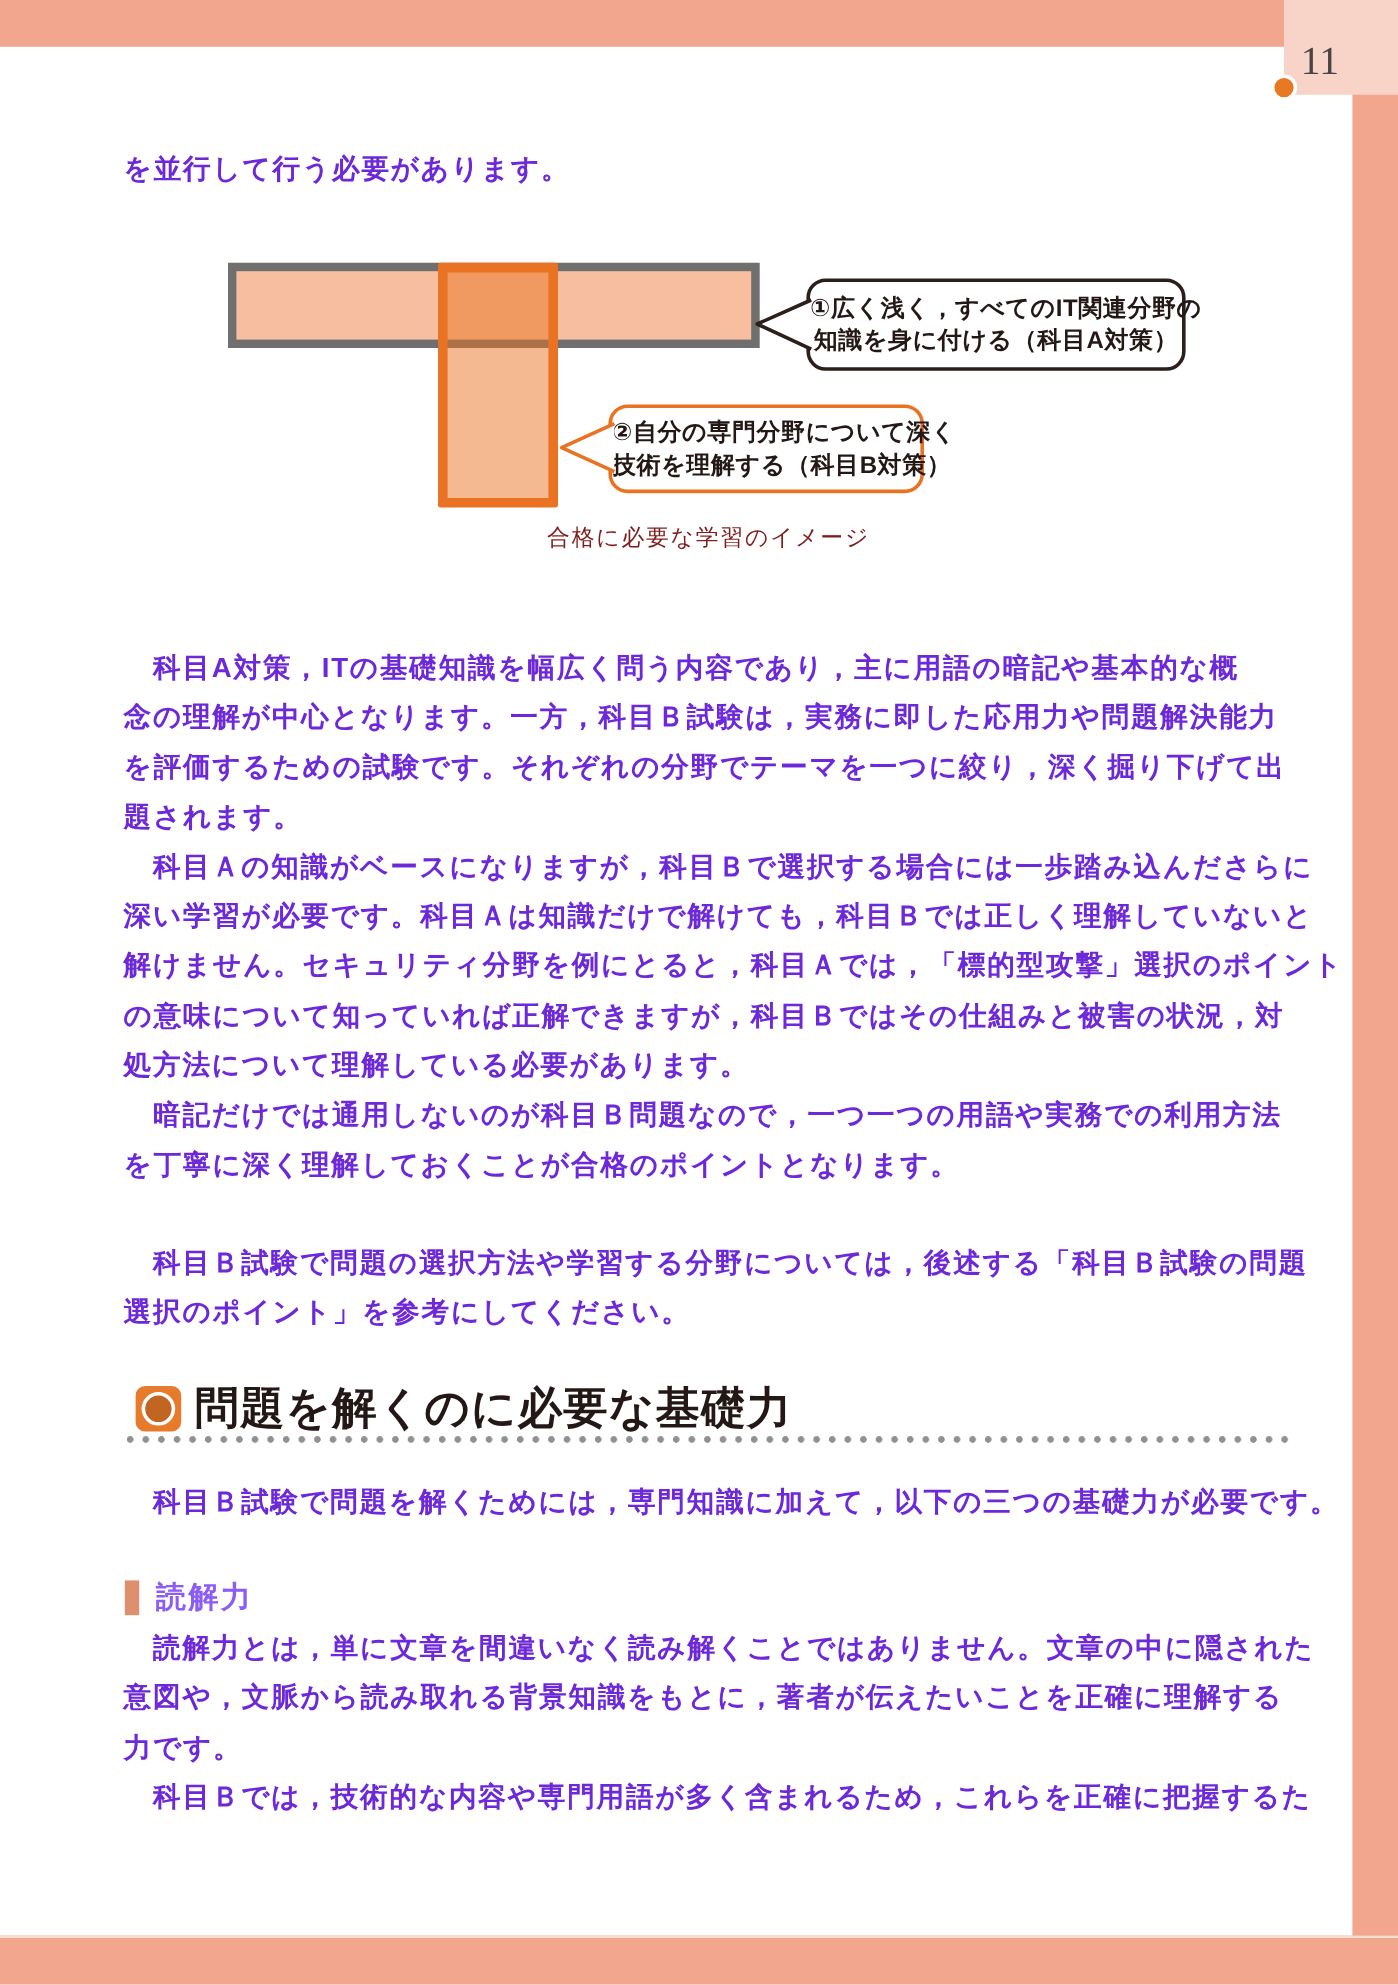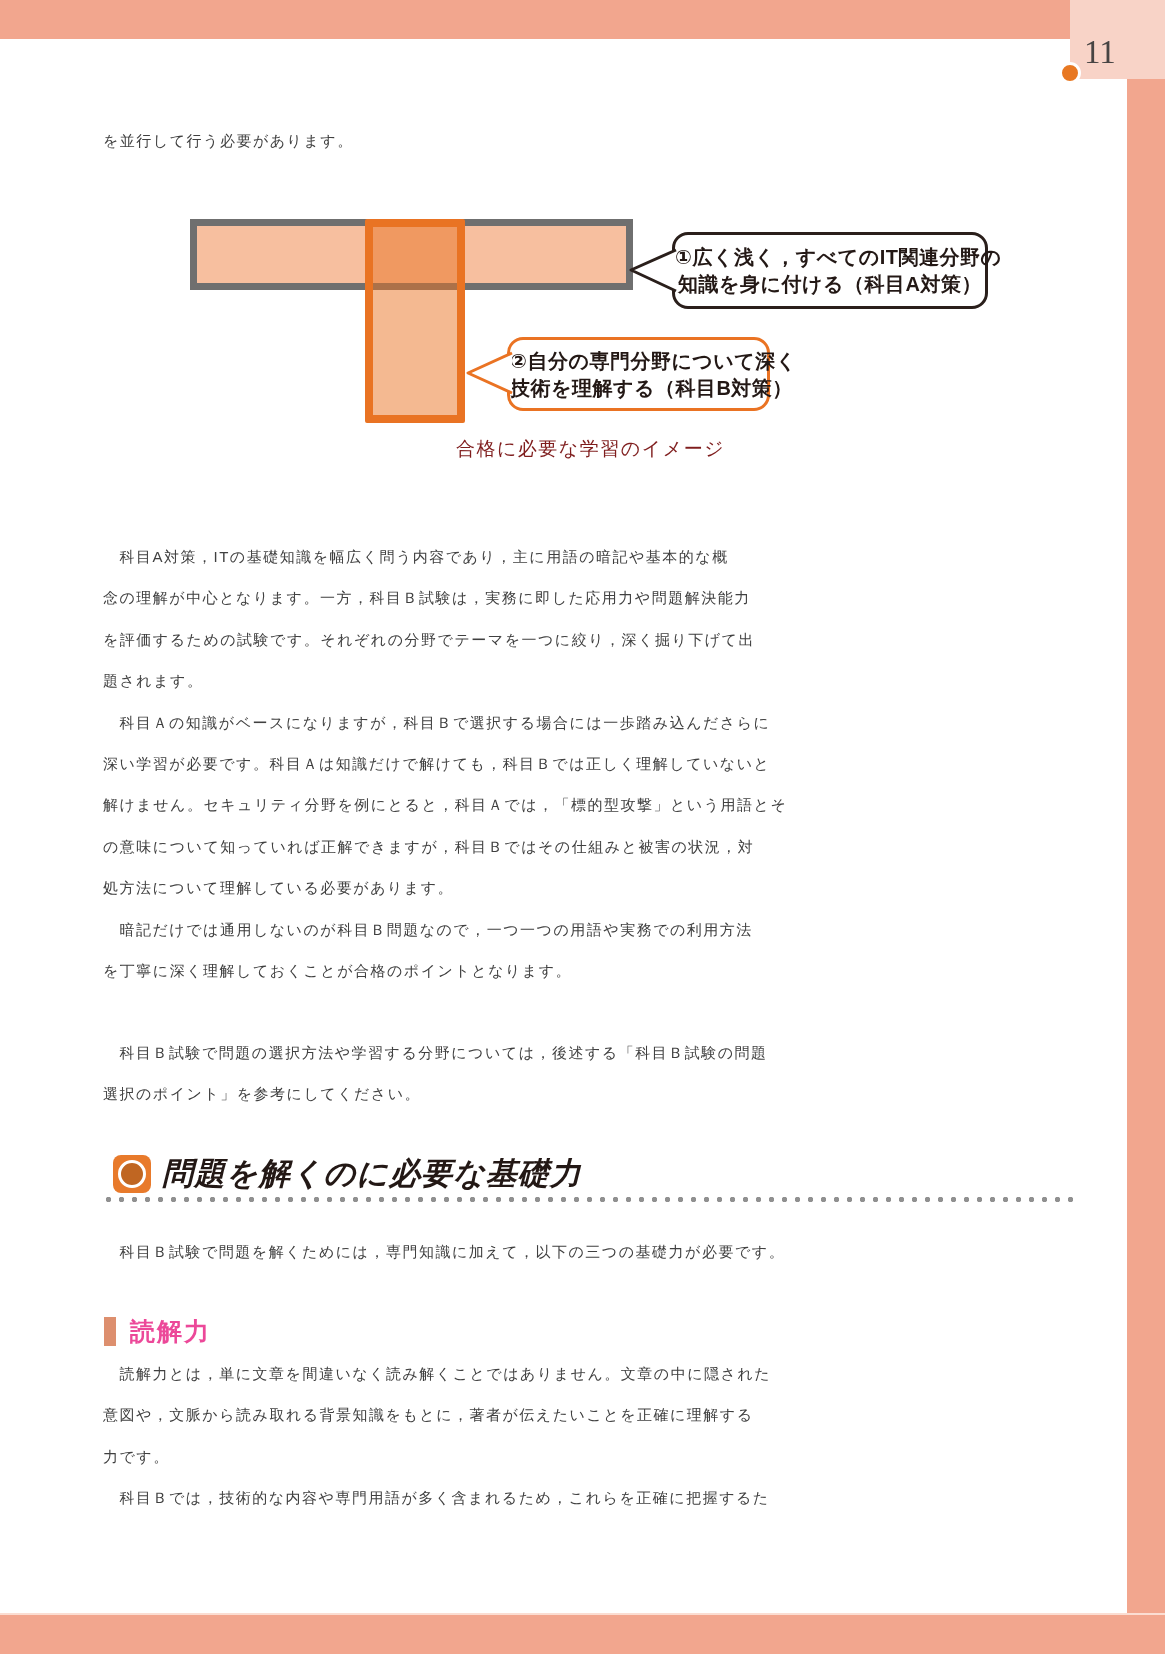--- a/index.html
+++ b/index.html
@@ -10,21 +10,21 @@
   
   .header-bar{position:absolute;left:0;top:0;width:1165px;height:39px;background:#F2A68E;}
   .footer-bar{position:absolute;left:0;top:1613px;width:1165px;height:41px;background:#F2A68E;border-top:2px solid #FBDDD2;}
   .side-strip{position:absolute;left:1127px;top:39px;width:38px;height:1575px;background:#F2A68E;}
   .page-number-box{position:absolute;left:1070px;top:0;width:95px;height:79px;background:#F8D3C7;border-bottom-left-radius:10px;}
   .page-number{position:absolute;left:14px;top:36px;width:60px;text-align:left;
     font-family:"Liberation Serif","DejaVu Serif",serif;font-size:33px;color:#474443;line-height:33px;}
   .page-dot{position:absolute;left:-11px;top:62px;width:16px;height:16px;border-radius:50%;
     background:#E87822;border:3px solid #ffffff;}
   
-  .tblock{position:absolute;left:103px;width:990px;font-size:15px;line-height:41.4px;letter-spacing:1.5px;color:#404040;}
+  .tblock{position:absolute;left:103px;width:990px;font-size:23px;line-height:41.4px;letter-spacing:1.5px;color:#6d28d9;font-weight:bold;}
   .tblock .tl{white-space:nowrap;}
   .b-intro{top:120px;}
   .b-1{top:536px;}
   .b-2{top:1032px;}
   .b-3{top:1231px;}
   .b-4{top:1353px;}
   .caption{position:absolute;left:103px;top:428px;width:975px;text-align:center;
     font-size:19px;line-height:41.4px;letter-spacing:1.5px;color:#7f1d1d;}
   
   .diagram{position:absolute;left:0;top:0;width:1165px;height:470px;}
@@ -36,28 +36,28 @@
     text-align:center;font-size:20px;line-height:27px;font-weight:600;color:#231815;letter-spacing:0.5px;}
   .callout .cl{white-space:nowrap;}
   .callout-a{left:672px;top:232px;width:316px;height:77px;border:3px solid #2A1F1B;box-sizing:border-box;padding-top:9px;}
   .callout-b{left:507px;top:337px;width:263px;height:74px;border:3px solid #EA7323;box-sizing:border-box;padding-top:8px;}
   .pointers{position:absolute;left:0;top:0;z-index:6;pointer-events:none;}
   
   .section-heading{position:absolute;left:113px;top:1155px;display:flex;align-items:center;gap:11px;}
   .bullet{width:38px;height:38px;border-radius:8px;background:#E87A2B;position:relative;flex:0 0 auto;}
   .bullet-circle{position:absolute;left:5px;top:5px;width:22px;height:22px;border-radius:50%;
     border:3px solid #ffffff;background:#C06622;}
-  .section-title{font-size:31px;font-weight:700;color:#231815;letter-spacing:1px;line-height:38px;white-space:nowrap;font-style:italic;}
+  .section-title{font-size:37px;font-weight:700;color:#231815;letter-spacing:1px;line-height:38px;white-space:nowrap;}
   .dotted{position:absolute;left:105px;top:1196px;width:973px;height:8px;
     background-image:radial-gradient(circle at 3.5px 3.5px,#909090 2.5px,rgba(0,0,0,0) 3px);
     background-size:13px 8px;background-repeat:repeat-x;}
   
   .subheading{position:absolute;left:104px;top:1317px;display:flex;align-items:center;gap:14px;}
   .subbar{width:12px;height:29px;background:#DD8F6E;flex:0 0 auto;}
-  .subheading-title{font-size:25px;font-weight:700;color:#ec4899;letter-spacing:2px;line-height:29px;white-space:nowrap;}
+  .subheading-title{font-size:25px;font-weight:700;color:#8b5cf6;letter-spacing:2px;line-height:29px;white-space:nowrap;}
 </style>
 </head>
 <body>
 
 <div class="page">
 
   <div class="header-bar"></div>
   <div class="side-strip"></div>
   <div class="footer-bar"></div>
   <div class="page-number-box">
@@ -89,21 +89,21 @@
   </div>
   <div class="caption">合格に必要な学習のイメージ</div>
 
   <div class="tblock b-1">
       <div class="tl">　科目A対策，ITの基礎知識を幅広く問う内容であり，主に用語の暗記や基本的な概</div>
       <div class="tl">念の理解が中心となります。一方，科目Ｂ試験は，実務に即した応用力や問題解決能力</div>
       <div class="tl">を評価するための試験です。それぞれの分野でテーマを一つに絞り，深く掘り下げて出</div>
       <div class="tl">題されます。</div>
       <div class="tl">　科目Ａの知識がベースになりますが，科目Ｂで選択する場合には一歩踏み込んださらに</div>
       <div class="tl">深い学習が必要です。科目Ａは知識だけで解けても，科目Ｂでは正しく理解していないと</div>
-      <div class="tl">解けません。セキュリティ分野を例にとると，科目Ａでは，「標的型攻撃」という用語とそ</div>
+      <div class="tl">解けません。セキュリティ分野を例にとると，科目Ａでは，「標的型攻撃」選択のポイント</div>
       <div class="tl">の意味について知っていれば正解できますが，科目Ｂではその仕組みと被害の状況，対</div>
       <div class="tl">処方法について理解している必要があります。</div>
       <div class="tl">　暗記だけでは通用しないのが科目Ｂ問題なので，一つ一つの用語や実務での利用方法</div>
       <div class="tl">を丁寧に深く理解しておくことが合格のポイントとなります。</div>
     </div>
   <div class="tblock b-2">
       <div class="tl">　科目Ｂ試験で問題の選択方法や学習する分野については，後述する「科目Ｂ試験の問題</div>
       <div class="tl">選択のポイント」を参考にしてください。</div>
     </div>
 

